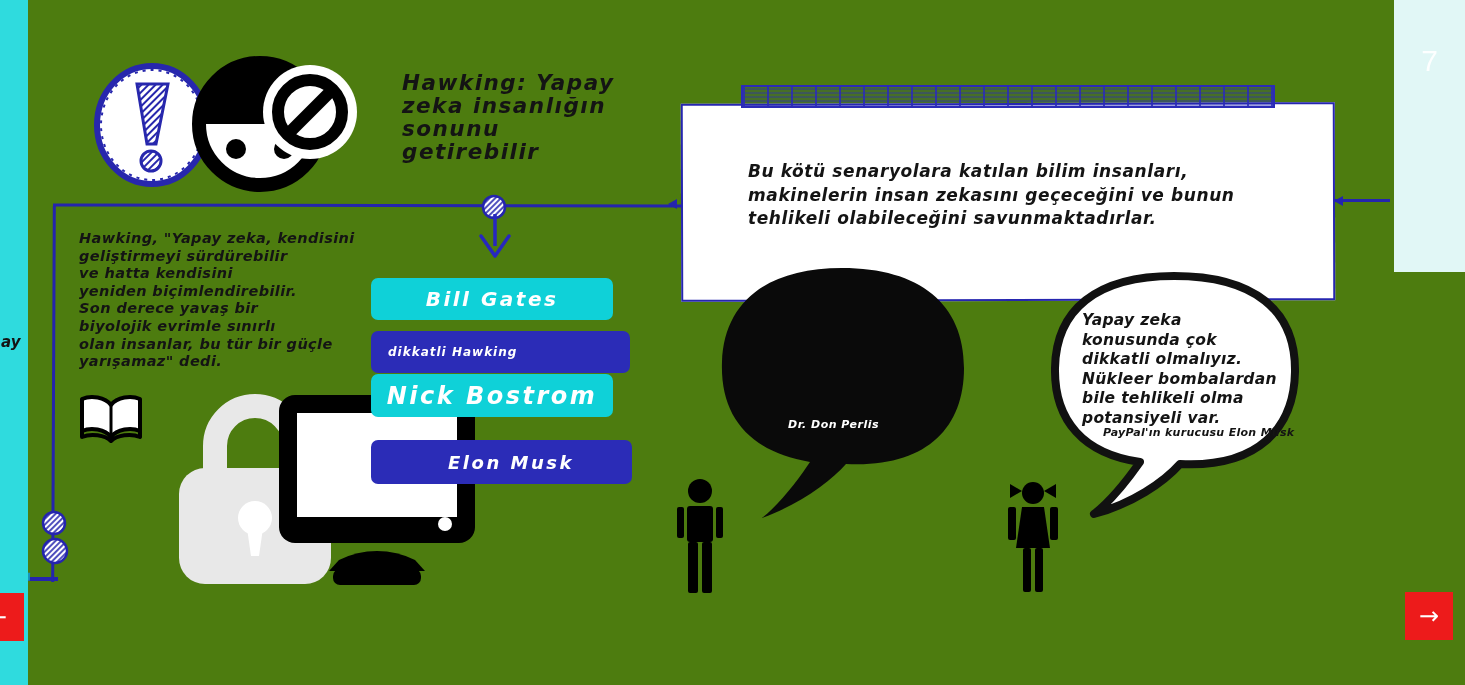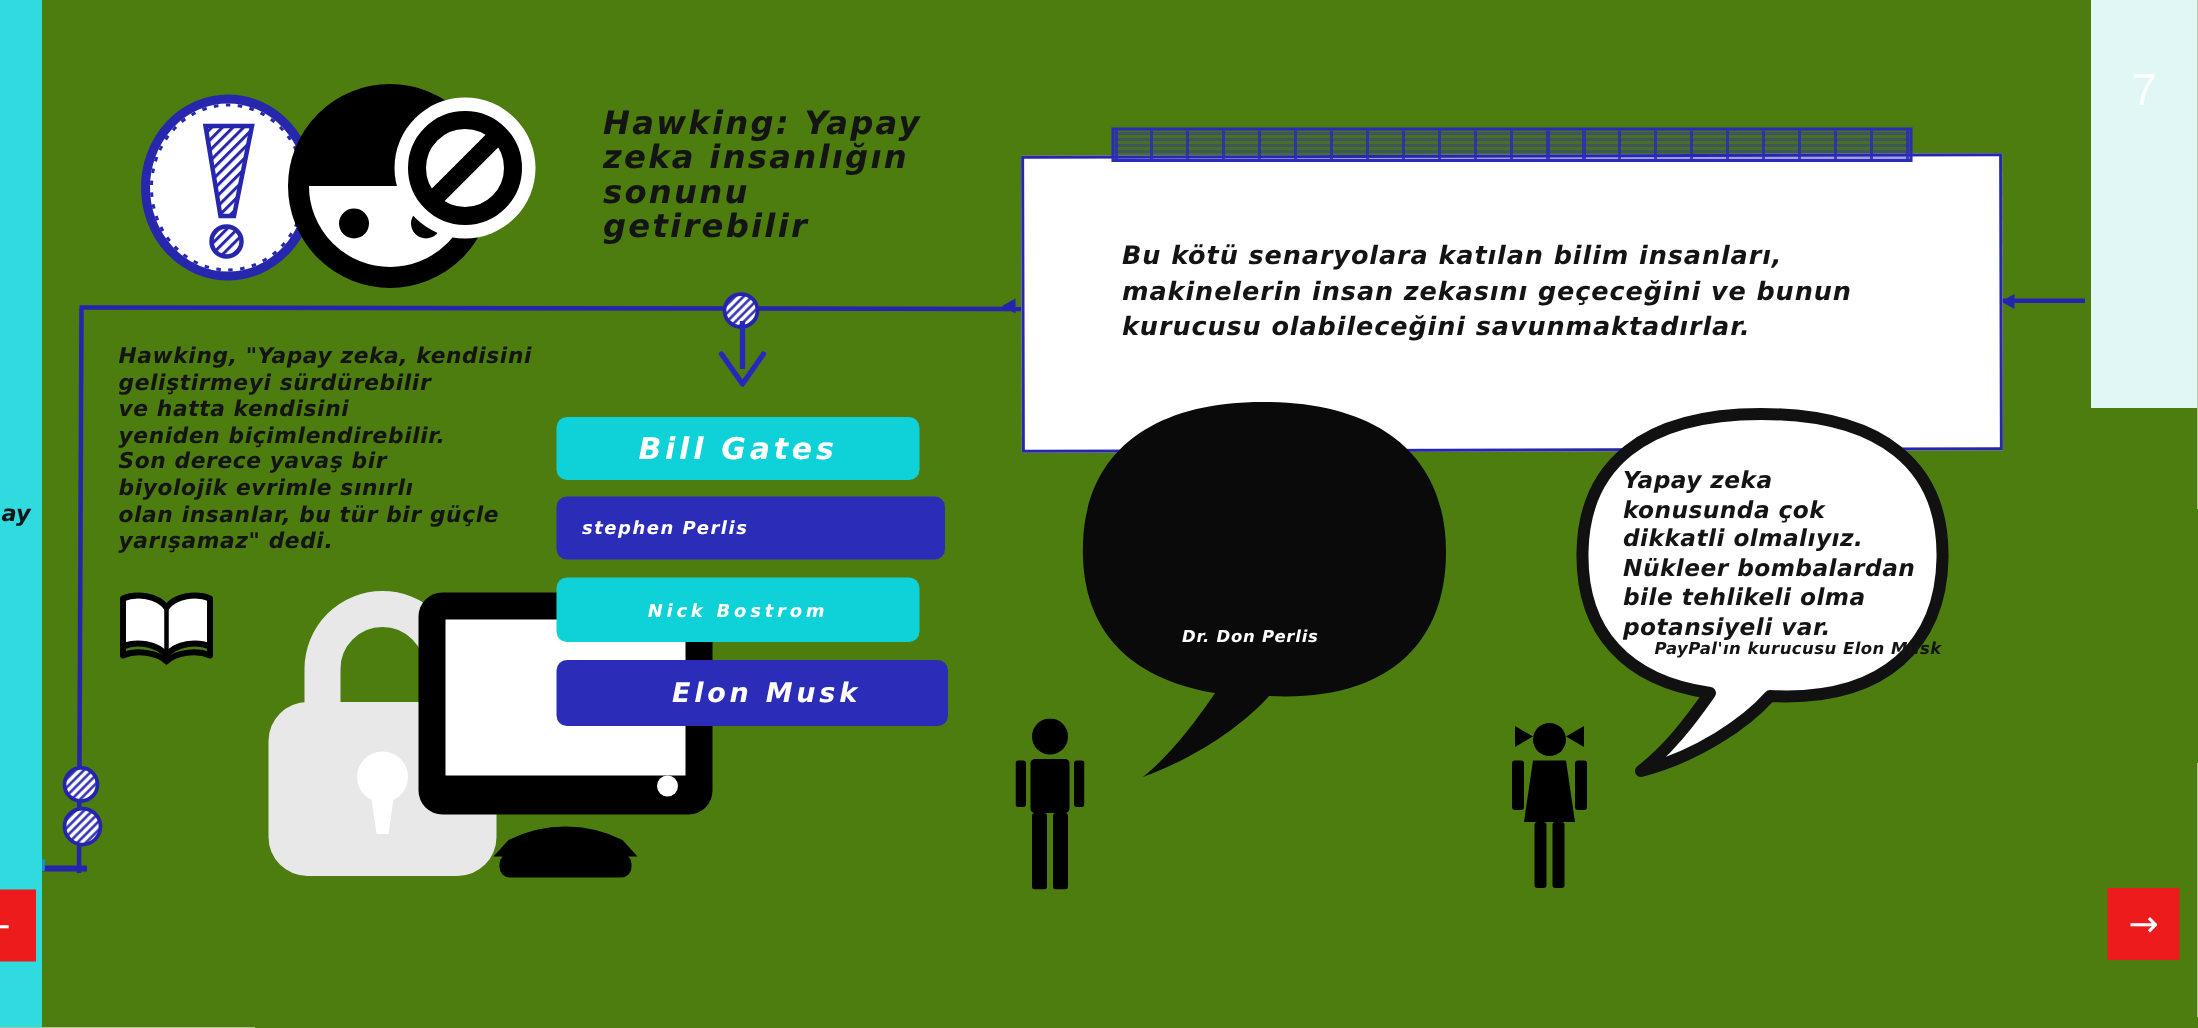--- a/index.html
+++ b/index.html
@@ -34,21 +34,21 @@
   .quote{left:79px;top:230px;width:300px;font-size:14.5px;line-height:17.6px;letter-spacing:.4px;}
 
   
   .btn{left:371px;width:242px;height:42px;border-radius:7px;color:#fff;cursor:pointer;
        display:flex;align-items:center;justify-content:center;
        font-style:italic;font-weight:700;letter-spacing:2.5px;}
   .btn.cyan{background:#0fd1d8;}
   .btn.blue{background:#2b2cb7;}
   .btn-1{top:278px;font-size:20px;}
   .btn-2{top:331px;font-size:12px;justify-content:flex-start;padding-left:17px;letter-spacing:1px;}
-  .btn-3{top:385px;height:43px;font-size:12px;}
+  .btn-3{top:374px;height:43px;font-size:24px;}
   .btn-4{top:440px;height:44px;font-size:18px;padding-left:19px;}
 
   
   .bubble-dark-text{left:728px;top:317px;width:230px;font-size:15.5px;line-height:19.8px;
                     color:#fff;letter-spacing:.3px;}
   .bubble-dark-attr{left:788px;top:418px;width:168px;font-size:11px;
                     color:#fff;letter-spacing:.5px;}
   .bubble-light-text{left:1082px;top:311px;width:215px;font-size:15.5px;line-height:19.5px;letter-spacing:.3px;}
   .bubble-light-attr{left:1103px;top:426px;width:200px;font-size:11px;letter-spacing:.3px;}
 
@@ -162,29 +162,29 @@
 
   <svg class="abs" style="left:277px;top:393px;" width="200" height="196" viewBox="0 0 200 196">
     <rect x="2" y="2" width="196" height="148" rx="16" fill="#000"></rect>
     <rect x="20" y="20" width="160" height="104" fill="#fff"></rect>
     <circle cx="168" cy="131" r="7" fill="#fff"></circle>
     <path d="M52,178 L148,178 L138,167 Q120,158 100,158 Q80,158 62,167 Z" fill="#000"></path>
     <rect x="56" y="176" width="88" height="16" rx="7" fill="#000"></rect>
   </svg>
 
   <div class="abs btn cyan btn-1">Bill Gates</div>
-  <div class="abs btn blue btn-2">stephen Perlis</div>
+  <div class="abs btn blue btn-2">dikkatli Hawking</div>
   <div class="abs btn cyan btn-3">Nick Bostrom</div>
   <div class="abs btn blue btn-4">Elon Musk</div>
 
   <div class="abs info-box"></div>
   <div class="abs hatch-strip"></div>
   <div class="abs hand pre info-text">Bu kötü senaryolara katılan bilim insanları,
 makinelerin insan zekasını geçeceğini ve bunun
-kurucusu olabileceğini savunmaktadırlar.</div>
+tehlikeli olabileceğini savunmaktadırlar.</div>
 
   <svg class="abs" style="left:692px;top:262px;" width="300" height="265" viewBox="0 0 300 265">
     <path d="M150,6 C75,6 32,40 30,100 C28,155 58,190 118,200 C108,215 90,240 70,256
              C108,242 138,220 154,202 C232,206 272,168 272,106 C272,42 228,6 150,6 Z" fill="#0a0a0a"></path>
   </svg>
   <div class="abs hand bubble-dark-attr">Dr. Don Perlis</div>
 
   <svg class="abs" style="left:1028px;top:266px;" width="295" height="262" viewBox="0 0 295 262">
     <path d="M146,10 C68,10 28,44 27,102 C26,155 56,188 112,196 C98,216 84,234 66,248
              C104,238 136,216 152,198 C230,202 266,162 267,106 C268,44 226,10 146,10 Z" fill="#fff" stroke="#111" stroke-width="8" stroke-linejoin="round"></path>

